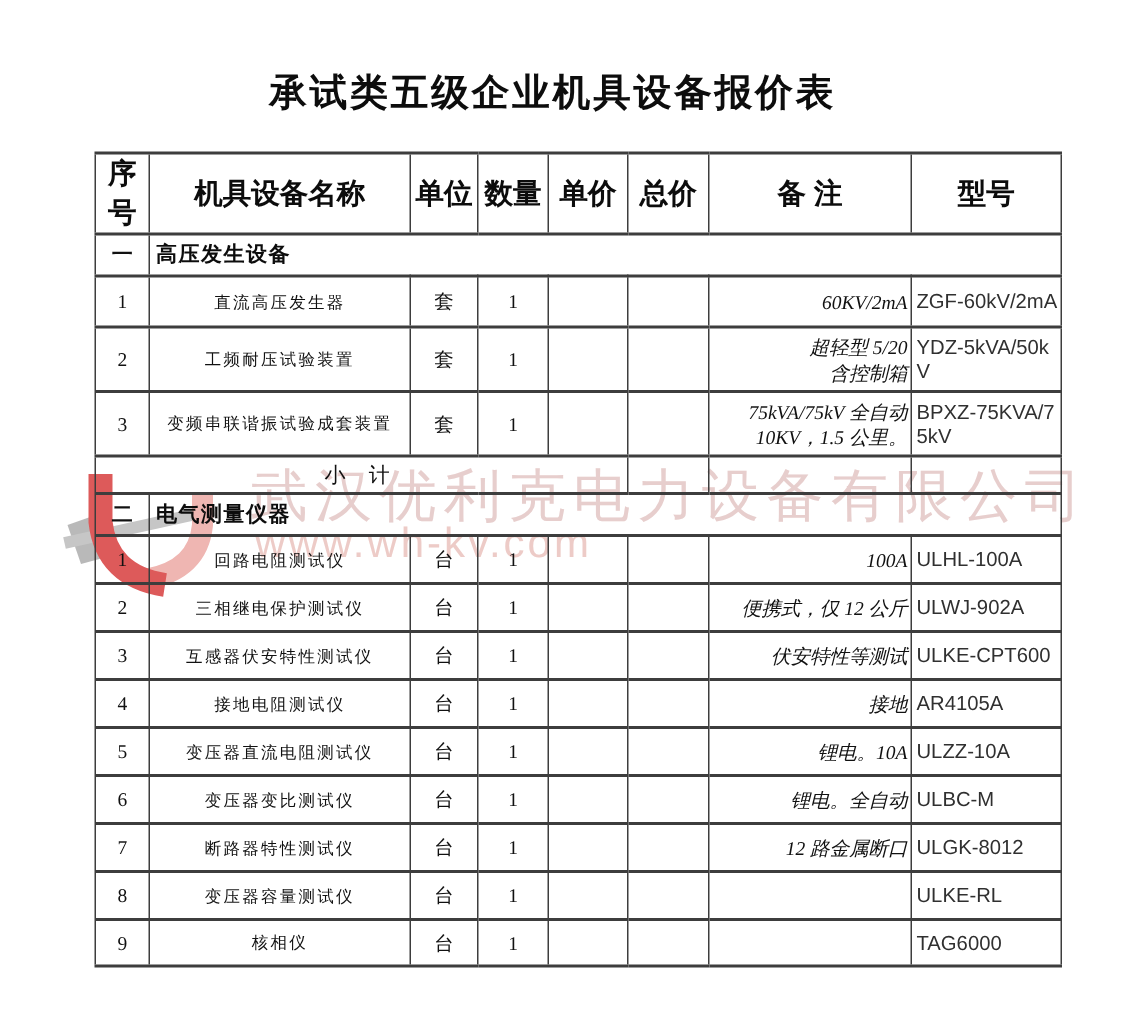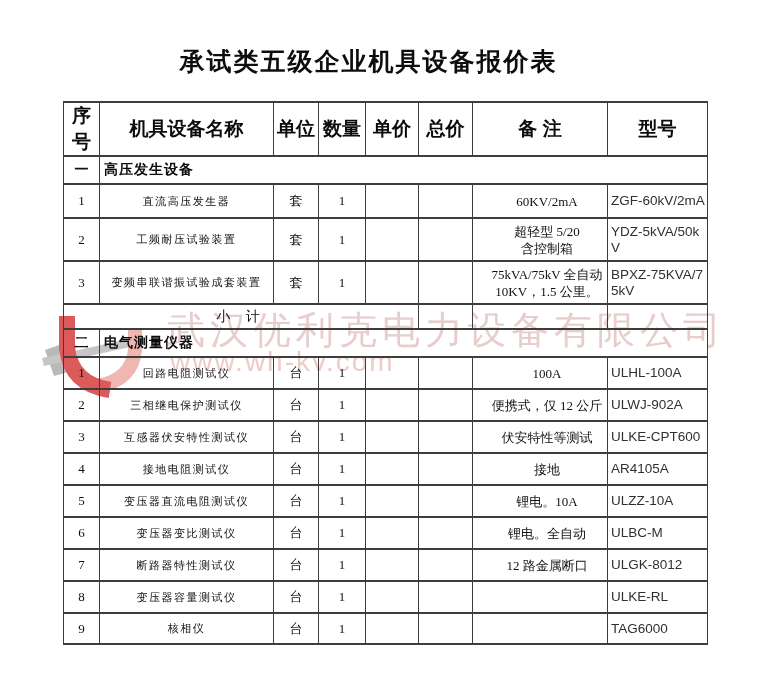--- a/index.html
+++ b/index.html
@@ -38,21 +38,21 @@
   }
   td{font-size:13px;}
   tr.section-row{height:28px;}
   td.sec-index{text-align:center;font-weight:bold;font-family:"Liberation Sans","DejaVu Sans",sans-serif;font-size:14px;}
   td.sec-name{
     text-align:left;font-weight:bold;font-size:14px;padding-left:4px;
     font-family:"Liberation Sans","DejaVu Sans",sans-serif;letter-spacing:1px;color:#0c0c0c;
   }
   td.c-no,td.c-unit,td.c-qty{text-align:center;}
   td.c-name{text-align:center;letter-spacing:1.5px;font-size:11px;}
-  td.c-remark{text-align:center;white-space:pre-line;line-height:17px;padding-left:16px;}
+  td.c-remark{text-align:right;white-space:pre-line;line-height:17px;padding-left:16px;font-style:italic;}
   td.c-model{
     text-align:left;font-family:"Liberation Sans","DejaVu Sans",sans-serif;
     font-size:13.5px;color:#303030;word-break:break-all;padding-left:3px;line-height:16px;
   }
   tr.subtotal-row{height:25px;margin-top:21px;}
   td.subtotal-cell{text-align:center;font-size:14px;letter-spacing:6px;}
   .row-h-34{height:34px}.row-h-43{height:43px}.row-h-32{height:32px}.row-h-31{height:31px}
 </style>
 </head>
 <body>

